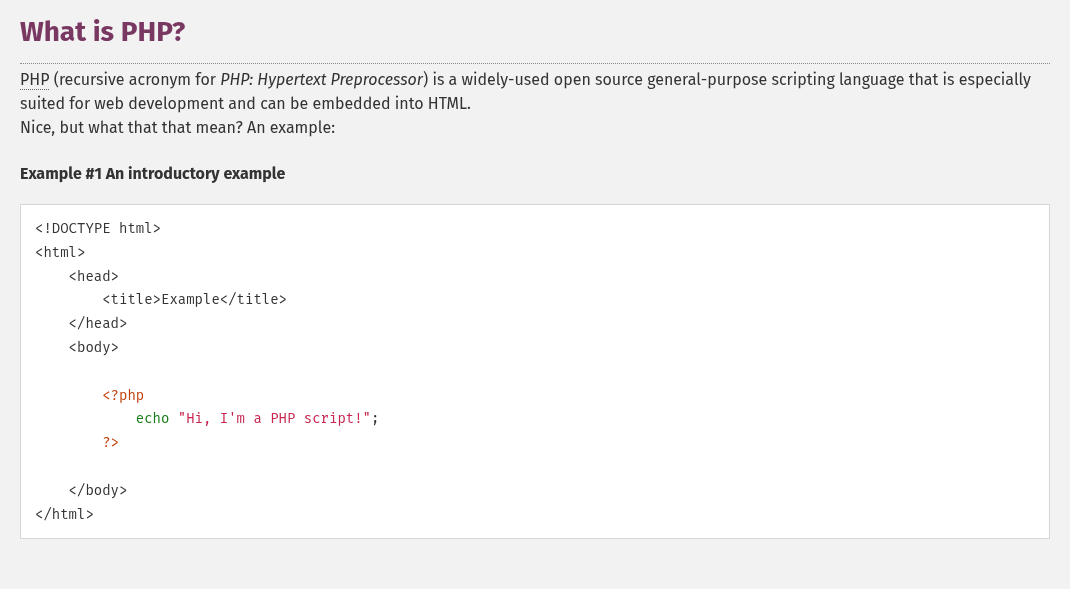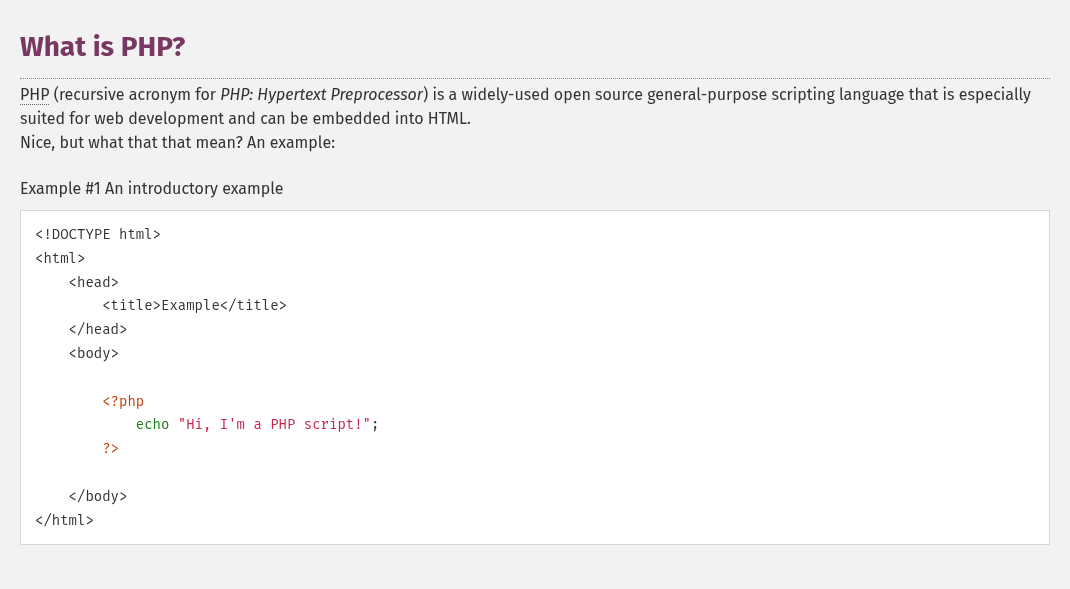--- a/index.html
+++ b/index.html
@@ -10,28 +10,28 @@
     font-size:16px;
     line-height:1.5;
     padding:10px 20px 20px 20px;
     width:1070px;
     box-sizing:border-box;
   }
   h2.title{
     color:#793862;
     font-weight:700;
     font-size:28px;
-    margin:16px 0 4px 0;
+    margin:1px 0 4px 0;
     padding-bottom:10px;
     border-bottom:1px dotted #888;
   }
   p.para{margin:0 0;}
   abbr.abbr{border-bottom:1px dotted #666;text-decoration:none;cursor:help;}
   em{font-style:italic;}
-  .example-label{font-weight:400;margin:22px 0 9px 0;}
+  .example-label{font-weight:700;margin:22px 0 18px 0;}
   .code-block{
     background:#fff;
     border:1px solid #d6d6d6;
     padding:12px 14px;
     font-family:"Fira Mono","Consolas","Menlo",monospace;
     font-size:14px;
     line-height:1.7;
     white-space:pre;
     color:#333;
     overflow:auto;

